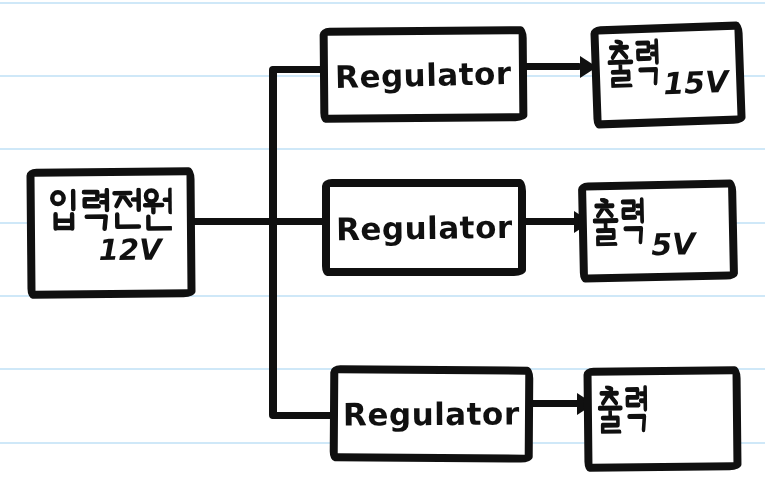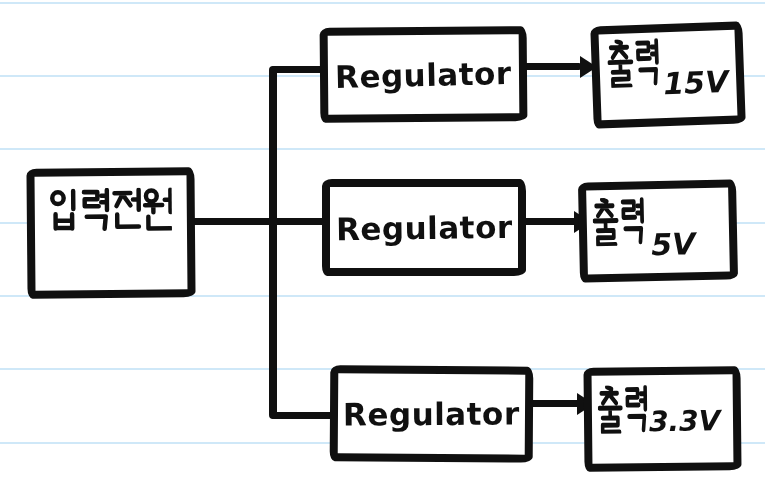--- a/index.html
+++ b/index.html
@@ -89,20 +89,21 @@
   <div class="hline" style="left:528px;top:400px;width:52px"></div>
   <div class="ahead" style="left:577px;top:393px"></div>
 
   <div class="box inp" style="left:27px;top:168px;width:168px;height:130px;transform:rotate(-0.5deg);padding-top:12px">
     <svg class="hangul" width="122" height="44" viewBox="0 0 192 68" preserveAspectRatio="none" role="img" aria-label="입력전원">
       <use href="#syl-ip" x="0"></use>
       <use href="#syl-ryeok" x="49"></use>
       <use href="#syl-jeon" x="98"></use>
       <use href="#syl-won" x="147"></use>
     </svg>
+    <span class="voltage" style="font-size:29px;margin-left:38px;margin-top:1px">12V</span>
   </div>
 
   <div class="box reg" style="left:320px;top:27px;width:207px;height:95px;transform:rotate(-0.5deg)">
     <span class="reg-label">Regulator</span>
   </div>
 
   <div class="box reg" style="left:322px;top:179px;width:204px;height:97px">
     <span class="reg-label">Regulator</span>
   </div>
 
@@ -124,16 +125,15 @@
       <use href="#syl-ryeok" x="52"></use>
     </svg>
     <span class="voltage" style="font-size:30px;margin-top:30px;margin-left:6px">5V</span>
   </div>
 
   <div class="box out" style="left:584px;top:367px;width:157px;height:104px;transform:rotate(-0.6deg);padding:10px 0 0 6px">
     <svg class="hangul" width="50" height="48" viewBox="0 0 98 68" preserveAspectRatio="none" role="img" aria-label="출력">
       <use href="#syl-chul" x="0"></use>
       <use href="#syl-ryeok" x="52"></use>
     </svg>
-    <span class="voltage" style="font-size:28px;margin-top:20px;margin-left:1px">3.3V</span>
   </div>
 
 </div>
 
 </body></html>

